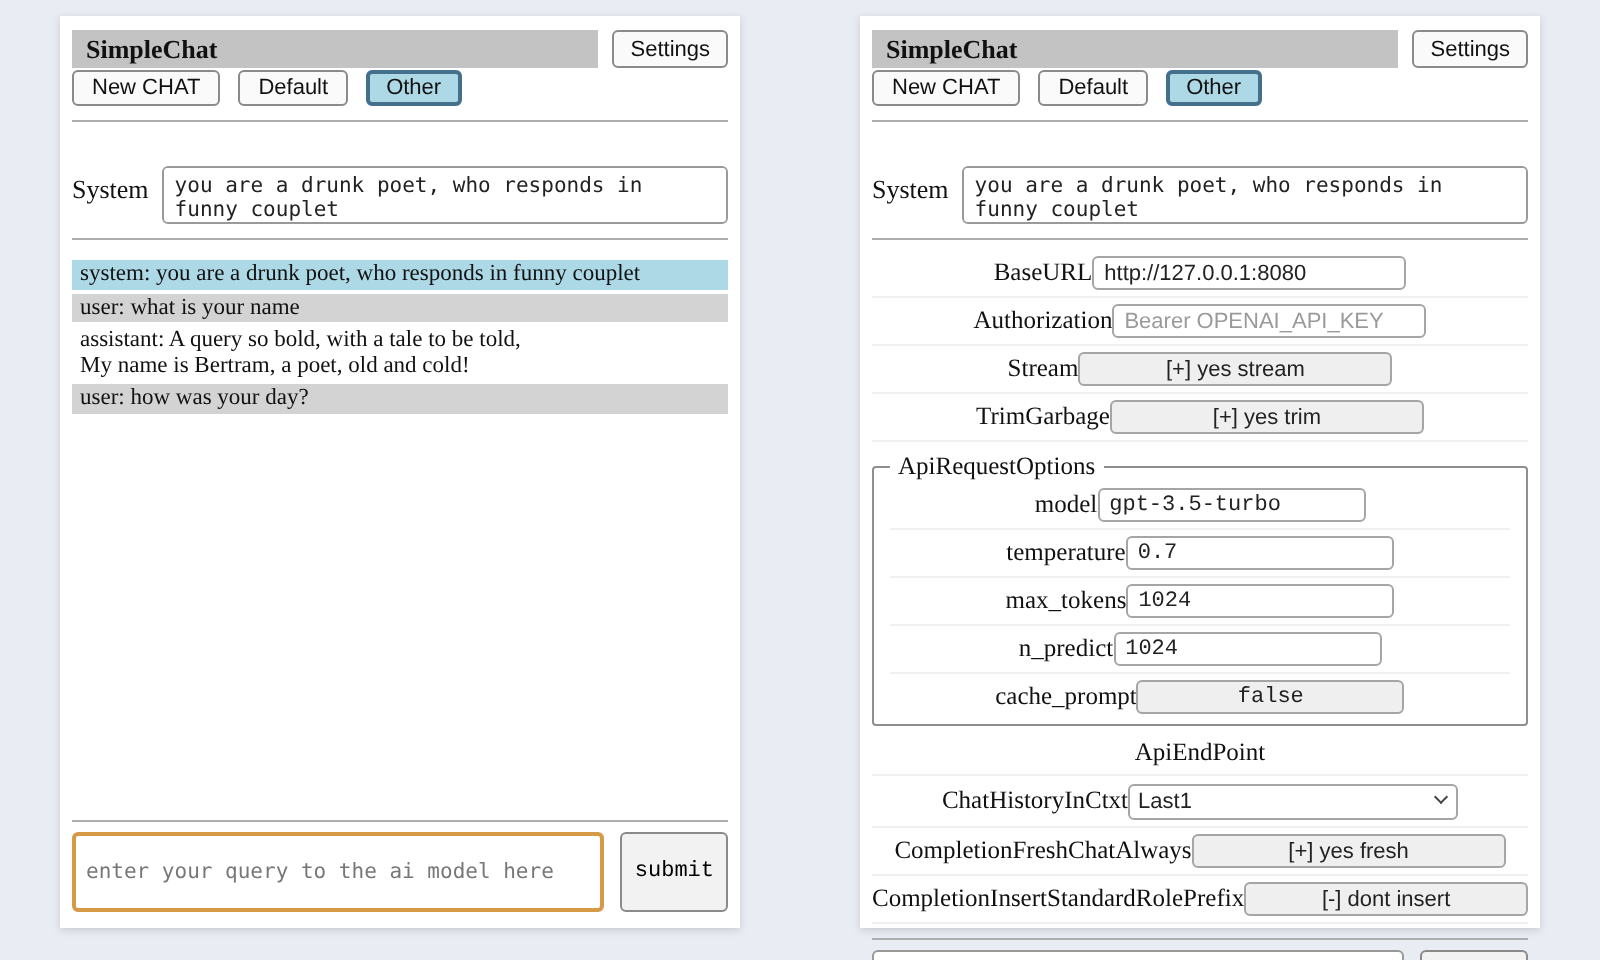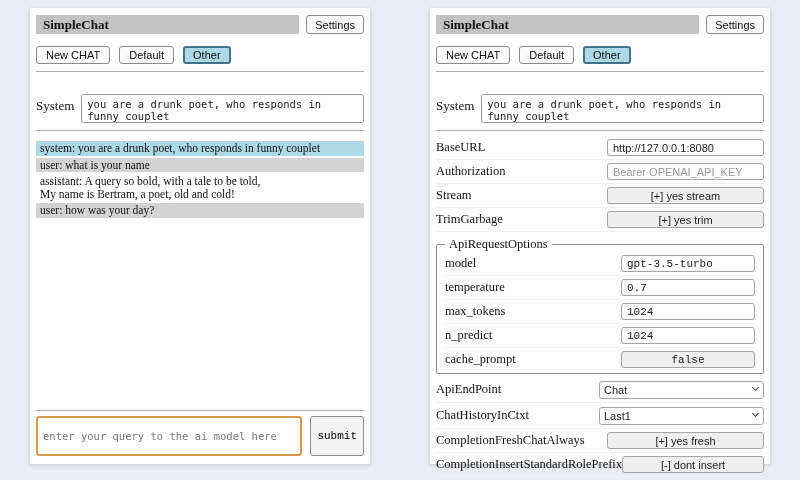--- a/index.html
+++ b/index.html
@@ -46,21 +46,21 @@
   .btn {
     font-family: "Liberation Sans", sans-serif;
     font-size: 11px;
     color: #111;
     background: #fafafa;
     border: 1px solid #8a8a8a;
     border-radius: 3px;
     padding: 1px 8px;
     cursor: pointer;
   }
-  .toolbar { display: flex; gap: 9px; margin-top: 12px; }
+  .toolbar { display: flex; gap: 9px; margin-top: 1px; }
   .toolbar .btn { padding: 2px 9px; }
   .toolbar .btn.active {
     background: var(--active_tab_bg);
     border: 2px solid var(--active_tab_border);
     padding: 1px 8px;
   }
 
   hr.sep {
     border: none;
     border-top: 1px solid #adadad;
@@ -117,21 +117,21 @@
     background: #f2f2f2;
     border: 1px solid #8a8a8a;
     border-radius: 3px;
     padding: 2px 6px;
     cursor: pointer;
   }
 
   
   .srow {
     display: flex;
-    justify-content: space-between;
+    justify-content: center;
     align-items: center;
     padding: 3px 0;
     border-bottom: 1px solid #f0f0f0;
   }
   .srow .lbl { font-size: 12.5px; color: #111; }
   .ctrl { width: 157px; }
   input.ctrl {
     font-family: "Liberation Sans", sans-serif;
     font-size: 11px;
     height: 17px;
@@ -275,26 +275,20 @@
       <input class="ctrl" type="text" value="1024" style="">
     </div>
     <div class="srow" style="border-bottom:none">
       <span class="lbl">cache_prompt</span>
       <button class="ctrl">false</button>
     </div>
   </fieldset>
 
   <div class="srow">
     <span class="lbl">ApiEndPoint</span>
-    <span class="selwrap">
-      <select class="ctrl">
-        <option>Chat</option>
-      </select>
-      <i class="chev"></i>
-    </span>
   </div>
   <div class="srow">
     <span class="lbl">ChatHistoryInCtxt</span>
     <span class="selwrap">
       <select class="ctrl">
         <option>Last1</option>
       </select>
       <i class="chev"></i>
     </span>
   </div>

